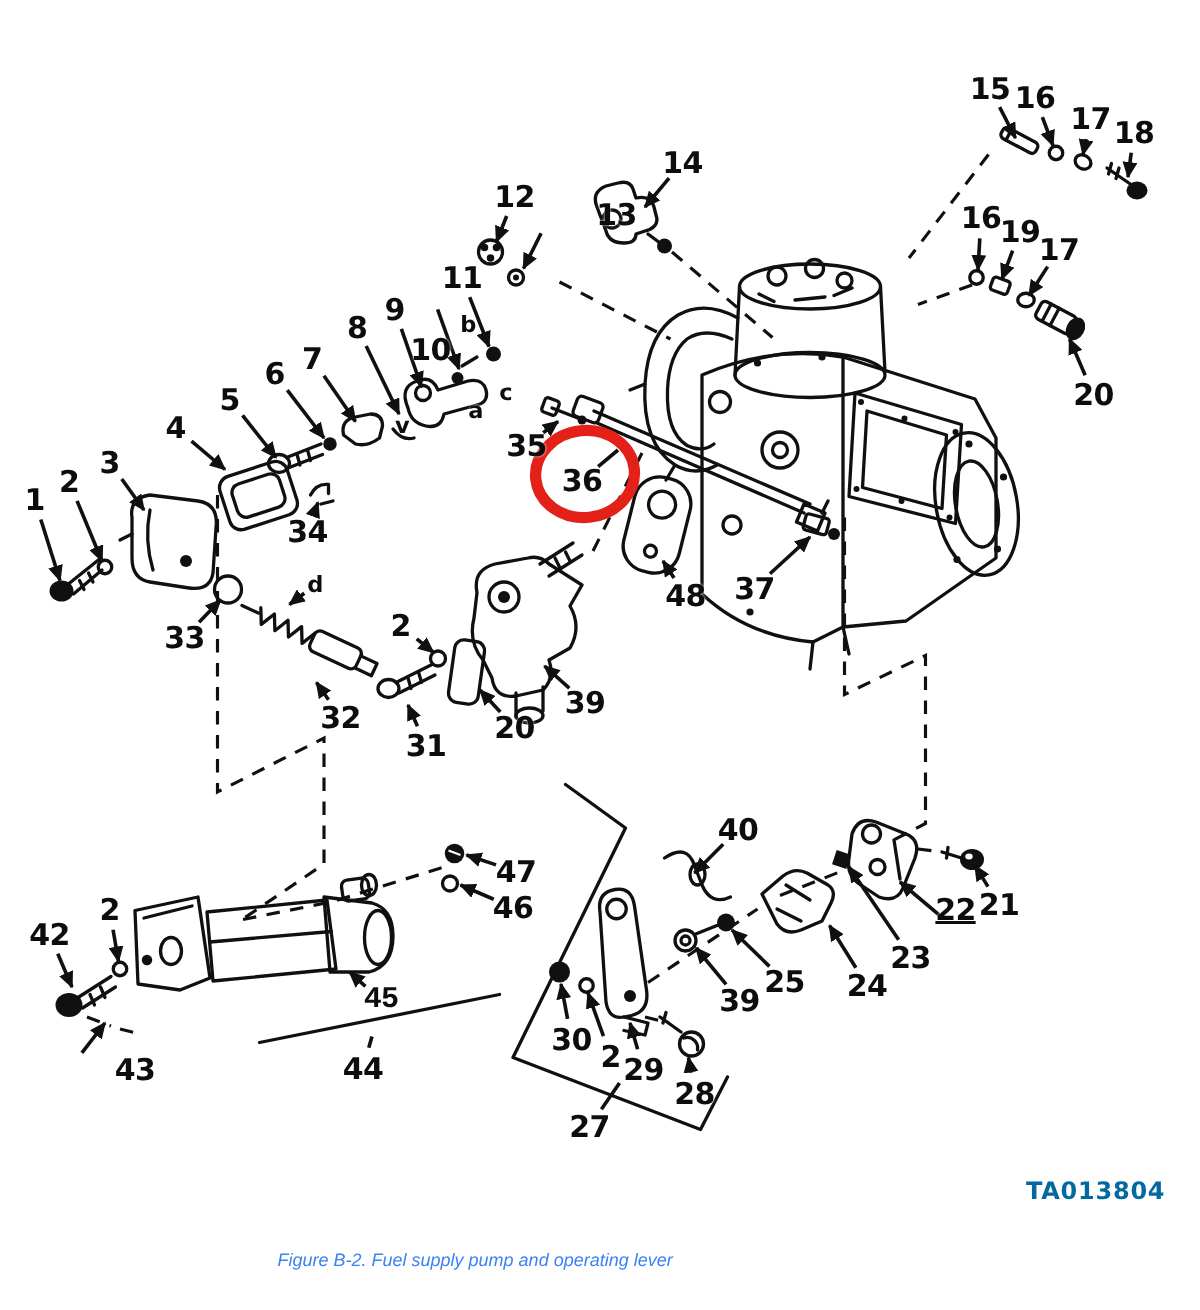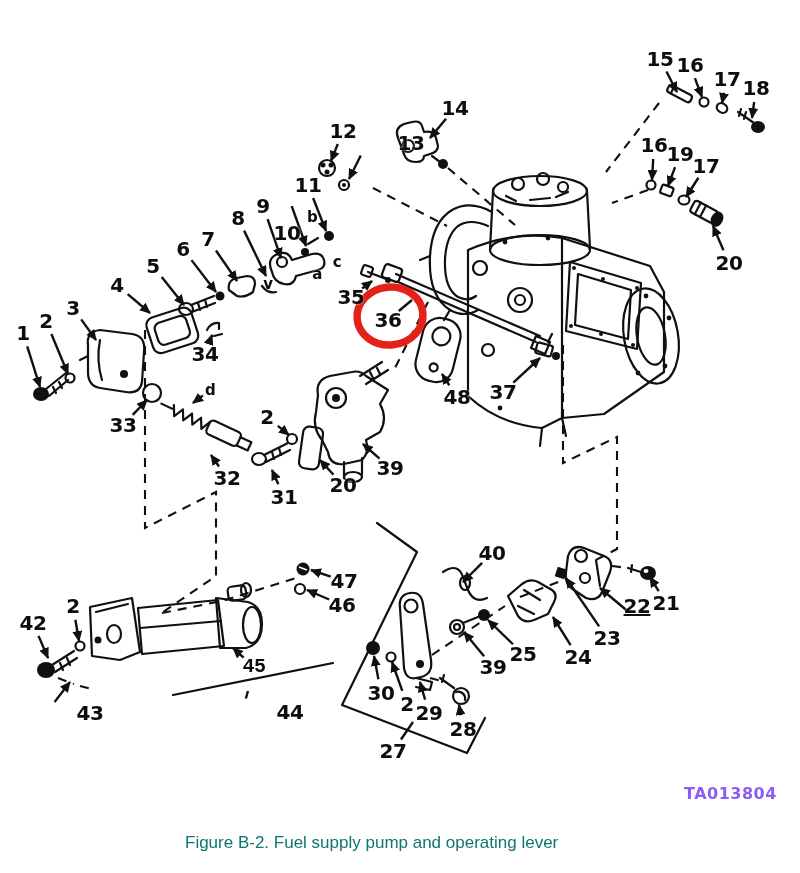--- a/index.html
+++ b/index.html
@@ -14,26 +14,26 @@
   .leader{stroke:#101010;stroke-width:2.4;fill:none;}
   #callout-layer{position:absolute;left:0;top:0;width:100%;height:100%;pointer-events:none;}
   .callout{
     position:absolute;transform:translate(-50%,-50%);
     font-family:"DejaVu Sans","Liberation Sans",sans-serif;
     font-weight:700;font-size:20px;line-height:1;color:#0d0d0d;letter-spacing:-0.5px;
     text-shadow:0 0 2px #fff;
   }
   .callout-small{font-size:15px;}
   #caption{
-    position:absolute;left:185px;top:833px;font-size:17px;
-    color:#0f766e;white-space:nowrap;
+    position:absolute;left:185px;top:833px;font-style:italic;font-size:12px;
+    color:#3b82f6;white-space:nowrap;
   }
   #plate-number{
     position:absolute;left:684px;top:784px;font-family:"DejaVu Sans","Liberation Sans",sans-serif;
-    font-weight:700;font-size:16px;color:#8b5cf6;letter-spacing:0.5px;white-space:nowrap;
+    font-weight:700;font-size:16px;color:#0369a1;letter-spacing:0.5px;white-space:nowrap;
   }
 </style>
 </head>
 <body>
 
 <div id="figure-canvas">
 
   <svg id="art-svg" viewBox="0 0 800 873" xmlns="http://www.w3.org/2000/svg">
     <defs>
       <marker id="arrowhead" markerWidth="11" markerHeight="10" refX="10" refY="5" orient="auto" markerUnits="userSpaceOnUse">
@@ -394,21 +394,21 @@
       <div class="callout" style="left: 351px; top: 297px;">35</div>
       <div class="callout" style="left: 388px; top: 320px;">36</div>
       <div class="callout" style="left: 503px; top: 392px;">37</div>
       <div class="callout" style="left: 457px; top: 397px;">48</div>
       <div class="callout" style="left: 390px; top: 468px;">39</div>
       <div class="callout" style="left: 492px; top: 553px;">40</div>
       <div class="callout" style="left: 343px; top: 485px;">20</div>
       <div class="callout" style="left: 33px; top: 623px;">42</div>
       <div class="callout" style="left: 73px; top: 606px;">2</div>
       <div class="callout" style="left: 46px; top: 713px; margin-left: 44px;">43</div>
-      <div class="callout" style="left: 242px; top: 712px; margin-left: 48px;">44</div>
+      <div class="callout" style="left: 242px; top: 712px;">44</div>
       <div class="callout" style="left: 254px; top: 667px; font-family: Liberation Mono, monospace;">45</div>
       <div class="callout" style="left: 342px; top: 605px; text-align: right;">46</div>
       <div class="callout" style="left: 344px; top: 581px;">47</div>
       <div class="callout" style="left: 267px; top: 417px;">2</div>
       <div class="callout callout-small" style="left: 317px; top: 274px;">a</div>
       <div class="callout callout-small" style="left: 312px; top: 217px;">b</div>
       <div class="callout callout-small" style="left: 337px; top: 262px;">c</div>
       <div class="callout callout-small" style="left: 268px; top: 284px;">v</div>
       <div class="callout callout-small" style="left: 210px; top: 390px;">d</div>
     </div>

